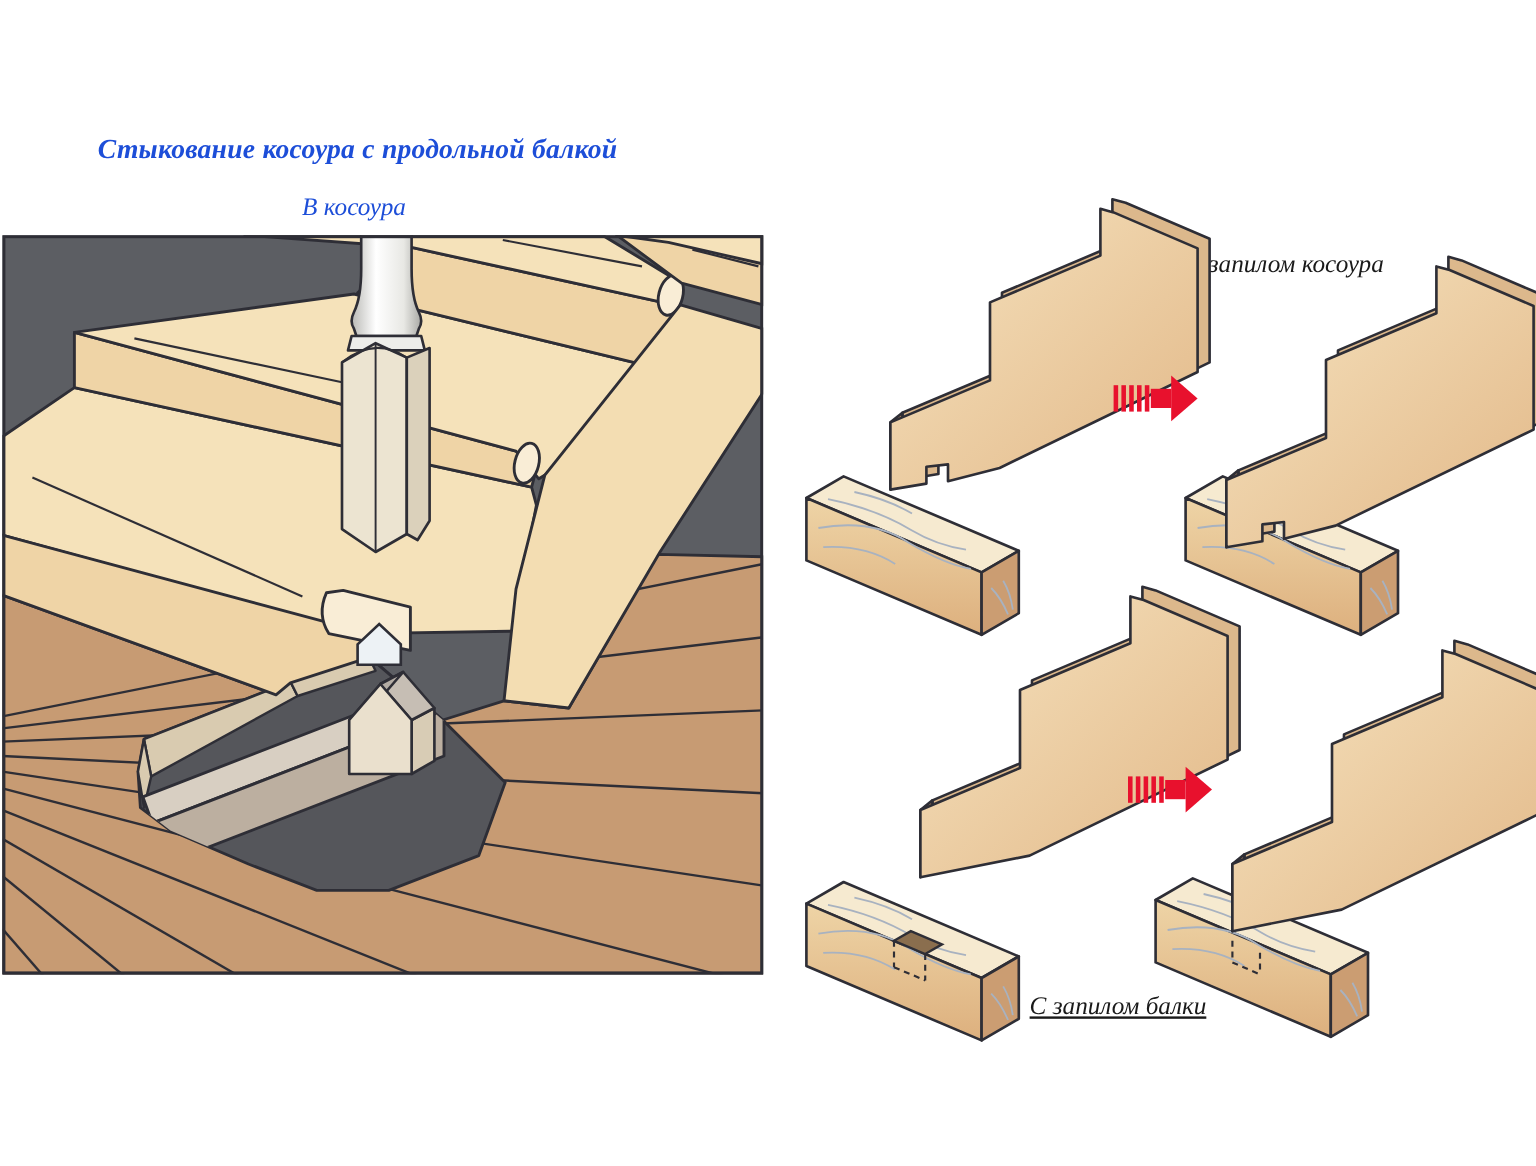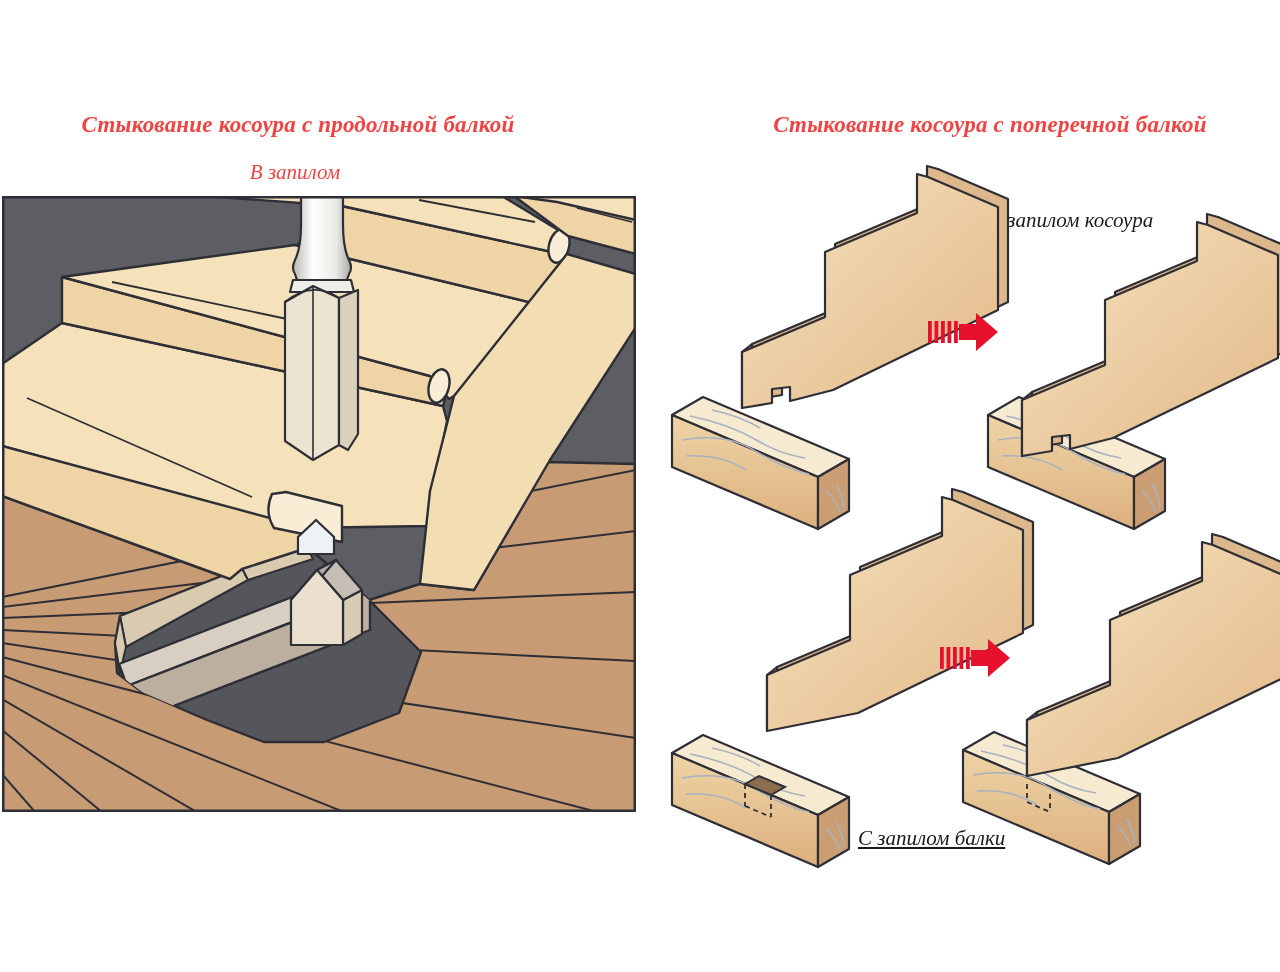--- a/index.html
+++ b/index.html
@@ -1,31 +1,30 @@
 <!DOCTYPE html>
 <html><head>
 <meta charset="utf-8">
 <style>
   html,body{margin:0;padding:0;background:#fff;}
   .canvas{position:relative;width:1280px;height:972px;background:#fff;overflow:hidden;
           font-family:"Liberation Serif","DejaVu Serif",serif;}
-  .cap{position:absolute;text-align:center;color:#ef4444;}
+  .cap{position:absolute;text-align:center;color:#1d4ed8;}
   .title{font-size:23px;font-weight:bold;font-style:italic;letter-spacing:.2px;}
   .sub{font-size:21px;font-style:italic;}
   .lbl{position:absolute;font-size:21px;font-style:italic;color:#1a1a1a;white-space:nowrap;}
   svg{position:absolute;display:block;}
 </style>
 </head>
 <body>
 
 <div class="canvas">
 
   <div class="cap title" style="left:20px;top:112px;width:556px;">Стыкование косоура с продольной балкой</div>
-  <div class="cap sub" style="left:170px;top:160px;width:250px;">В запилом</div>
-  <div class="cap title" style="left:712px;top:112px;width:556px;">Стыкование косоура с поперечной балкой</div>
+  <div class="cap sub" style="left:170px;top:160px;width:250px;">В косоура</div>
   <div class="lbl" style="left:988px;top:208px;">С запилом косоура</div>
   <div class="lbl" style="left:858px;top:826px;text-decoration:underline;">С запилом балки</div>
 
   <svg style="left:2px;top:196px;" width="634" height="616" viewBox="0 0 634 616">
     <defs>
       <linearGradient id="gRound" x1="0" y1="0" x2="1" y2="0">
         <stop offset="0" stop-color="#b9b9b5"></stop>
           <stop offset="0.35" stop-color="#ffffff"></stop>
         <stop offset="0.75" stop-color="#e8e8e4"></stop>
           <stop offset="1" stop-color="#a9a9a5"></stop>

